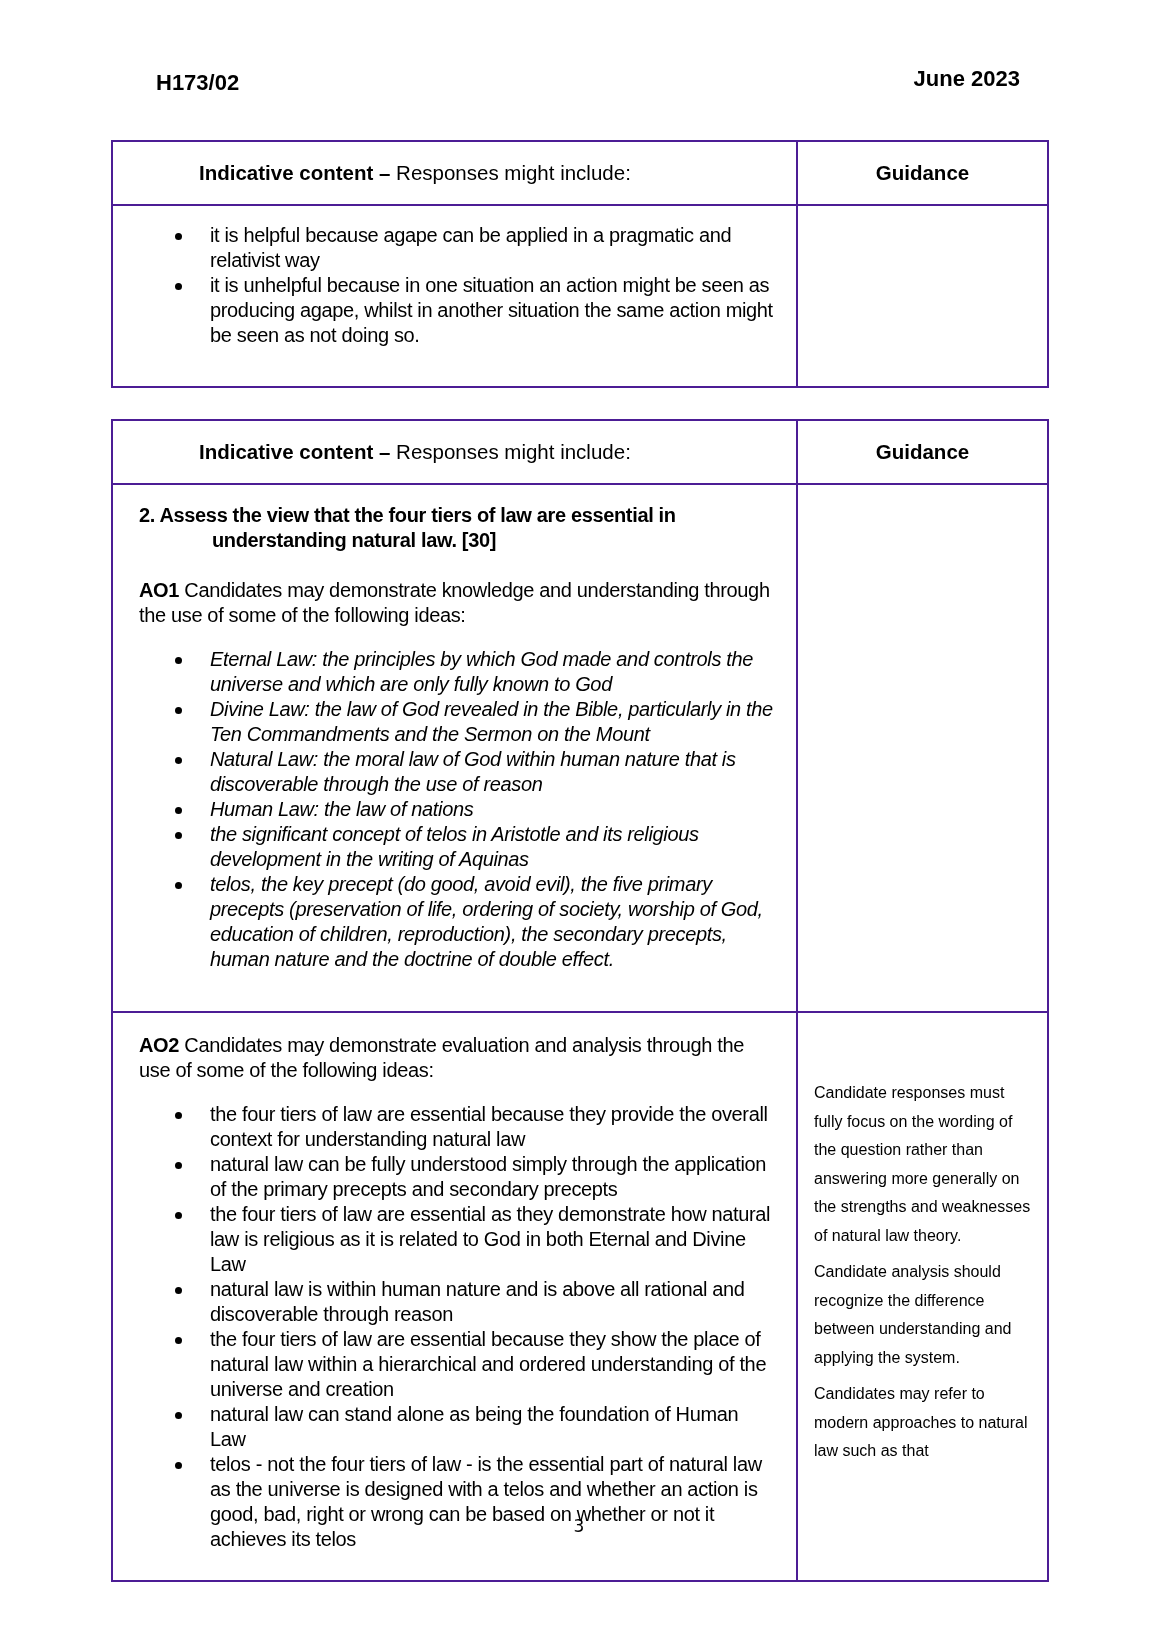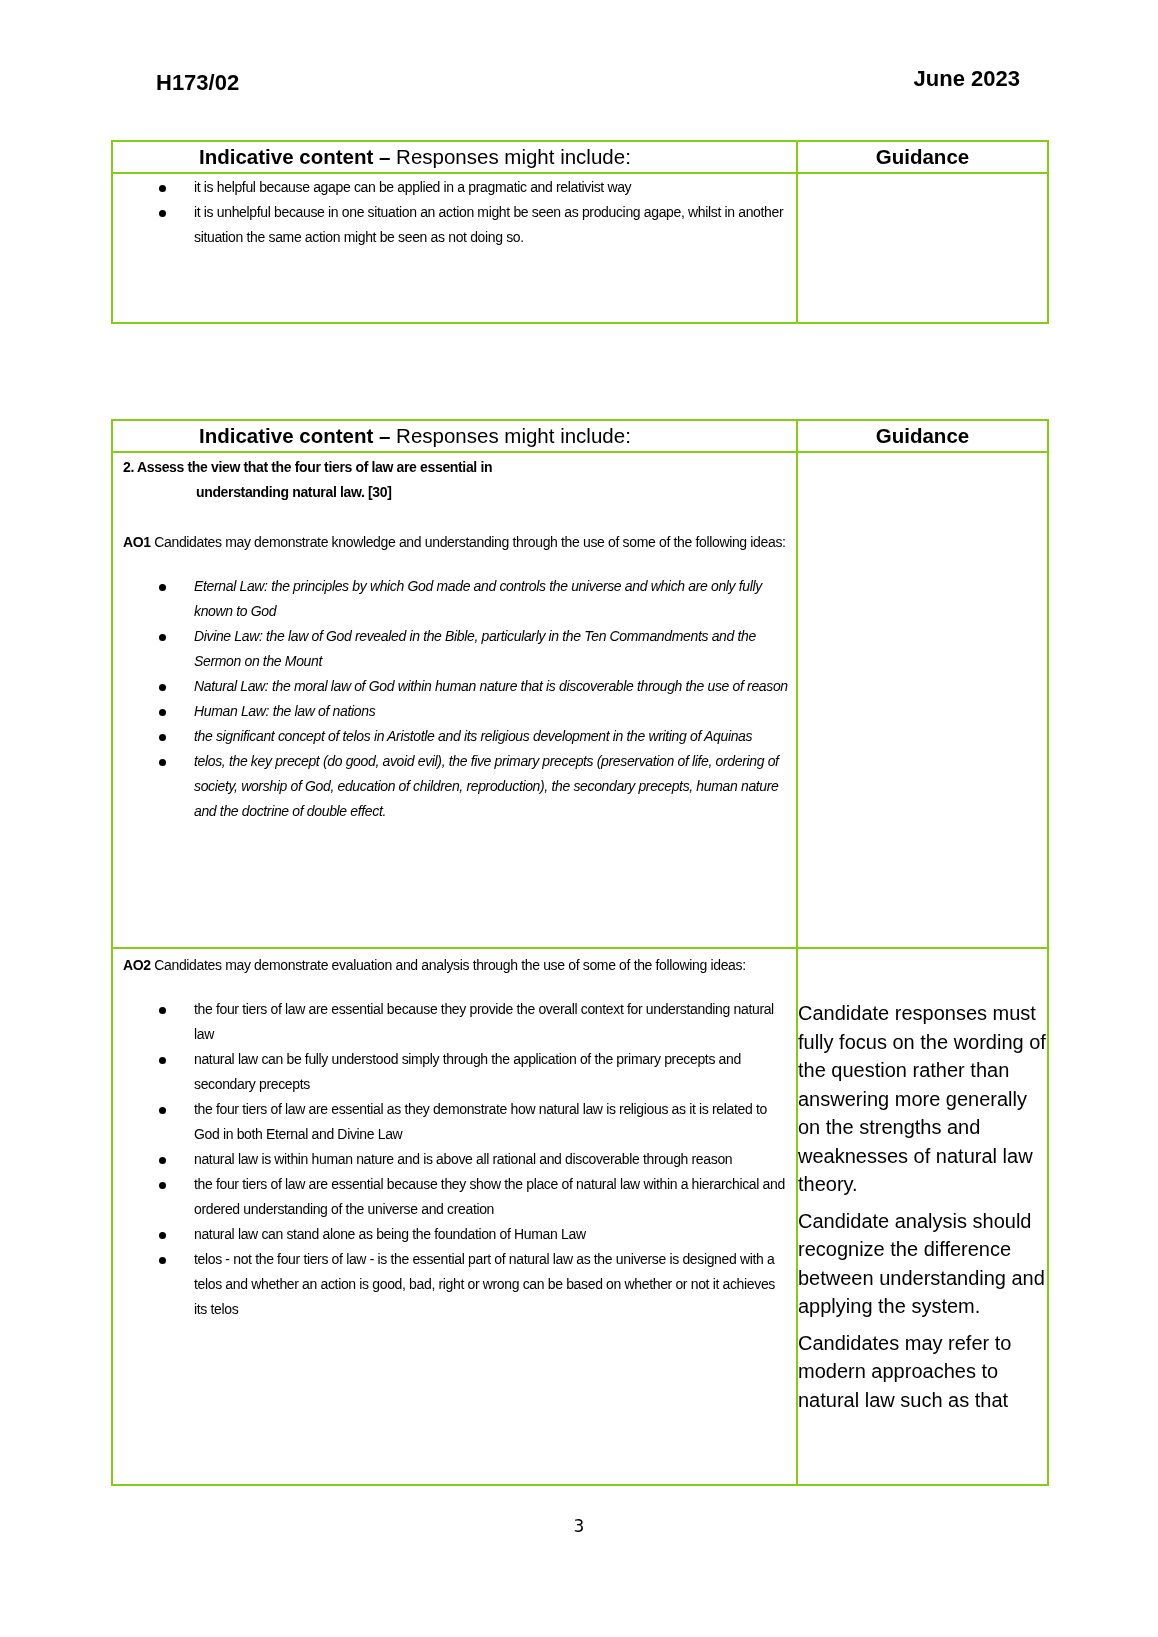--- a/index.html
+++ b/index.html
@@ -13,39 +13,39 @@
   }
   .header .code { position: absolute; left: 0; top: 4px; margin-left: 16px; }
   .header .title { position: absolute; left: 0; right: 0; top: 0; text-align: center; }
   .header .date { position: absolute; right: 0; top: 0; text-align: right; }
 
   table.ms {
     position: absolute; left: 111px; width: 936px;
     border-collapse: collapse; table-layout: fixed;
   }
   table.ms td, table.ms th {
-    border: 2px solid #84cc16; vertical-align: top; padding: 0;
+    border: 2px solid #4c1d95; vertical-align: top; padding: 16px;
   }
   table.ms col.c1 { width: 685px; }
   table.ms col.c2 { width: 251px; }
   .hdr-cell { height: 30px; font-size: 20.5px; font-weight: normal; text-align: center; line-height: 30px; }
   .hdr-cell b { font-weight: bold; }
   .hdr-main { text-align: left; padding-left: 86px !important; }
 
-  .narrow { font-size: 14px; line-height: 25px; letter-spacing: -0.35px; }
+  .narrow { font-size: 20px; line-height: 25px; letter-spacing: -0.35px; }
   ul.bul { list-style: none; margin: 0; padding: 0; }
   ul.bul li { position: relative; padding-left: 81px; padding-right: 6px; }
   ul.bul li::before {
     content: ""; position: absolute; left: 46px; top: 10px;
     width: 7px; height: 7px; border-radius: 50%; background: #000;
   }
   .q-title { font-weight: bold; padding-left: 10px; }
   .q-title .indent { display: block; padding-left: 73px; }
   .ao-intro { padding-left: 10px; padding-right: 8px; }
-  .guide { font-size: 20px; line-height: 28.5px; padding: 0 6px 0 10px; }
+  .guide { font-size: 16px; line-height: 28.5px; padding: 0 6px 0 10px; }
   .guide p { margin: 0 0 8px 0; }
   .page-num {
     position: absolute; top: 1516px; left: 0; width: 1158px; text-align: center;
     font-family: "DejaVu Sans", sans-serif; font-size: 17px;
   }
 </style>
 </head>
 <body>
 
 <div class="header">

